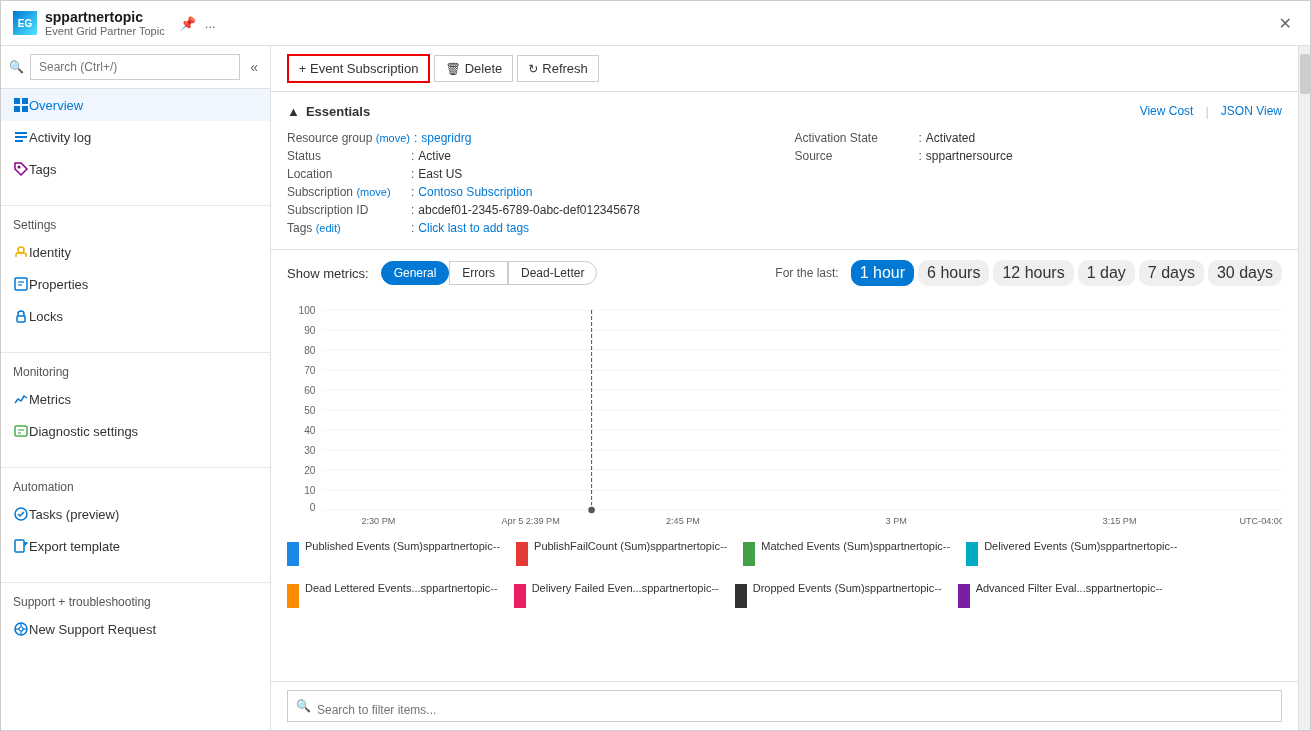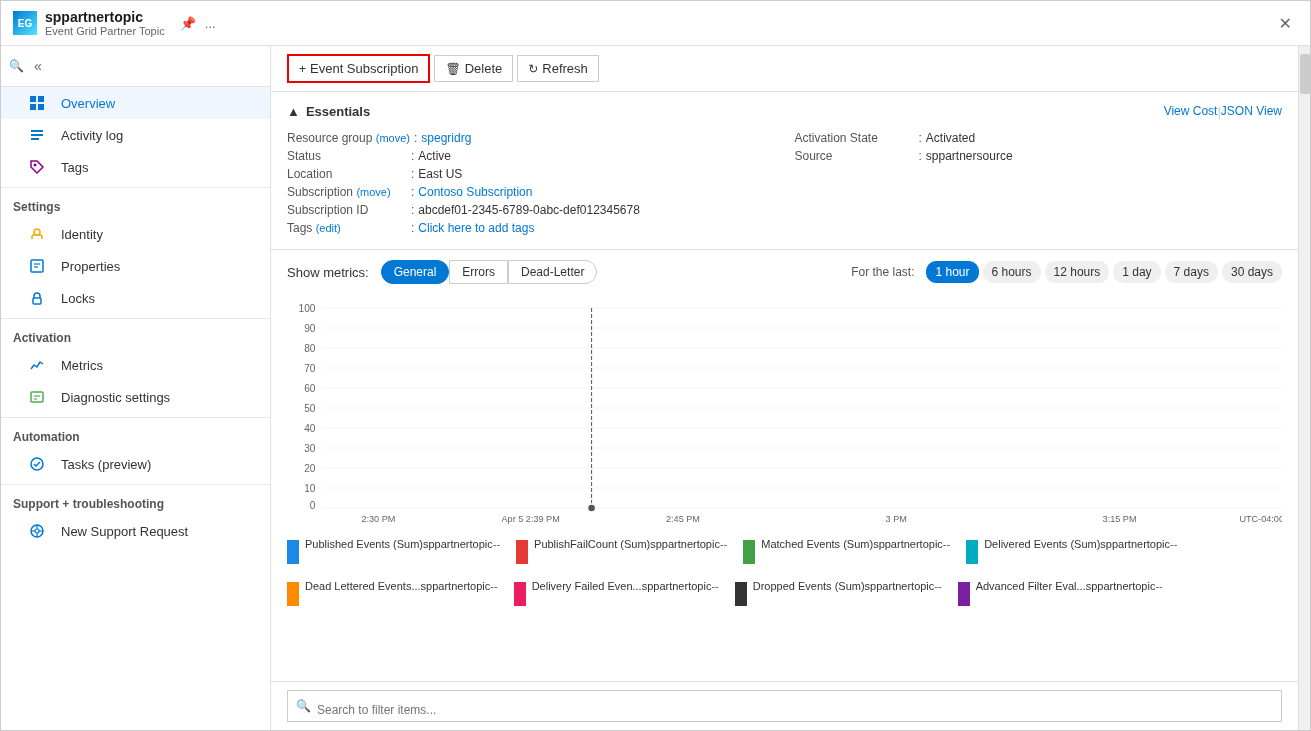--- a/index.html
+++ b/index.html
@@ -22,39 +22,39 @@
     
     
     .sidebar { width: 270px; border-right: 1px solid #e0e0e0; display: flex; flex-direction: column; overflow-y: auto; flex-shrink: 0; background: #fff; }
     
     
     .search-bar { display: flex; align-items: center; padding: 8px; border-bottom: 1px solid #e0e0e0; gap: 6px; }
     .search-input { flex: 1; border: 1px solid #ccc; padding: 5px 8px; font-size: 12px; color: #333; outline: none; }
     .collapse-btn { background: none; border: none; cursor: pointer; color: #666; font-size: 14px; padding: 4px; }
     
     
-    .nav-item { display: flex; align-items: center; padding: 8px 28px; cursor: pointer; gap: 16px; font-size: 13px; color: #333; }
+    .nav-item { display: flex; align-items: center; padding: 8px 12px; cursor: pointer; gap: 0; font-size: 13px; color: #333; }
     .nav-item.active { background: #f0f6ff; color: #0078d4; }
     .nav-icon { width: 16px; height: 16px; flex-shrink: 0; display: flex; align-items: center; justify-content: center; }
-    .nav-section { padding: 12px 12px 4px; font-size: 12px; font-weight: 700; color: #555; border-top: 1px solid #e8e8e8; margin-top: 4px; }
+    .nav-section { padding: 12px 12px 4px; font-size: 12px; font-weight: 400; color: #555; border-top: 1px solid #e8e8e8; margin-top: 20px; }
     
     
     .content { flex: 1; overflow-y: auto; display: flex; flex-direction: column; }
     
     
     .toolbar { display: flex; align-items: center; padding: 8px 16px; gap: 4px; border-bottom: 1px solid #e0e0e0; flex-shrink: 0; }
     .toolbar-btn { display: flex; align-items: center; gap: 4px; padding: 5px 10px; font-size: 13px; cursor: pointer; border: 1px solid #ccc; background: #fff; color: #333; }
     .toolbar-btn.primary { border: 2px solid #e00; background: #fff; color: #333; }
     .toolbar-btn .btn-icon { font-size: 12px; }
     
     
     .essentials { padding: 12px 16px; border-bottom: 1px solid #e0e0e0; }
     .essentials-header { display: flex; align-items: center; justify-content: space-between; margin-bottom: 10px; }
     .essentials-title { font-size: 13px; font-weight: 600; display: flex; align-items: center; gap: 6px; }
-    .essentials-links { display: flex; }
+    .essentials-links { display: flex; gap: 12px; }
     .essentials-link { color: #0078d4; cursor: pointer; font-size: 12px; text-decoration: none; }
     .essentials-divider { color: #ccc; }
     
     .essentials-grid { display: grid; grid-template-columns: 1fr 1fr; gap: 4px 20px; }
     .essentials-row { display: flex; align-items: baseline; gap: 4px; padding: 2px 0; }
     .essentials-label { color: #555; font-size: 12px; min-width: 120px; flex-shrink: 0; }
     .essentials-sep { color: #555; font-size: 12px; }
     .essentials-value { font-size: 12px; color: #333; }
     .essentials-value.link { color: #0078d4; cursor: pointer; text-decoration: none; }
     .essentials-value.small-link { color: #0078d4; cursor: pointer; font-size: 11px; }
@@ -64,21 +64,21 @@
     .metrics-header { display: flex; align-items: center; gap: 12px; margin-bottom: 10px; flex-wrap: wrap; }
     .metrics-label { font-size: 13px; color: #333; }
     .metrics-tabs { display: flex; gap: 0; }
     .metrics-tab { padding: 4px 12px; font-size: 12px; cursor: pointer; border: 1px solid #ccc; background: #fff; color: #333; }
     .metrics-tab:first-child { border-radius: 12px 0 0 12px; }
     .metrics-tab:last-child { border-radius: 0 12px 12px 0; }
     .metrics-tab.active { background: #0078d4; color: #fff; border-color: #0078d4; border-radius: 12px; }
     
     .time-label { margin-left: auto; font-size: 12px; color: #555; }
     .time-tabs { display: flex; gap: 4px; align-items: center; }
-    .time-tab { padding: 3px 8px; font-size: 12px; cursor: pointer; color: #333; border: 1px solid transparent; border-radius: 10px; }
+    .time-tab { padding: 3px 8px; font-size: 16px; cursor: pointer; color: #333; border: 1px solid transparent; border-radius: 10px; }
     .time-tab.active { background: #0078d4; color: #fff; border-color: #0078d4; border-radius: 10px; }
     
     
     .chart-container { position: relative; height: 230px; border: none; margin: 0 0 10px 0; }
     .chart-svg { width: 100%; height: 100%; }
     
     
     .legend { display: flex; gap: 16px; flex-wrap: wrap; padding: 4px 0; overflow-x: auto; }
     .legend-item { display: flex; align-items: flex-start; gap: 6px; min-width: 100px; }
     .legend-color { width: 12px; height: 24px; flex-shrink: 0; margin-top: 2px; }
@@ -116,20 +116,21 @@
       <span style="cursor:pointer; color:#666; font-size:13px;">...</span>
     </div>
     <div class="title-bar-close">✕</div>
   </div>
 
   <div class="main-layout">
 
     <div class="sidebar">
       <div class="search-bar">
         <span style="color:#666; font-size:12px;">🔍</span>
+        <input class="search-input" type="text" placeholder="Search (Ctrl+/)" style="">
         <button class="collapse-btn">«</button>
       </div>
 
       <div class="nav-item active">
         <div class="nav-icon">
           <svg width="16" height="16" viewBox="0 0 16 16">
               <rect x="1" y="1" width="6" height="6" fill="#0078d4"></rect>
               <rect x="9" y="1" width="6" height="6" fill="#0078d4"></rect>
               <rect x="1" y="9" width="6" height="6" fill="#0078d4"></rect>
               <rect x="9" y="9" width="6" height="6" fill="#0078d4"></rect>
@@ -186,21 +187,21 @@
       <div class="nav-item">
         <div class="nav-icon">
           <svg width="16" height="16" viewBox="0 0 16 16">
               <rect x="4" y="8" width="8" height="6" rx="1" fill="none" stroke="#0078d4" stroke-width="1.5"></rect>
               <path d="M5 8V6a3 3 0 0 1 6 0v2" fill="none" stroke="#0078d4" stroke-width="1.5"></path>
             </svg>
         </div>
         <span>Locks</span>
       </div>
 
-      <div class="nav-section">Activation</div>
+      <div class="nav-section">Monitoring</div>
 
       <div class="nav-item">
         <div class="nav-icon">
           <svg width="16" height="16" viewBox="0 0 16 16">
               <path d="M2 12 L5 8 L8 10 L11 5 L14 7" fill="none" stroke="#0078d4" stroke-width="1.5"></path>
             </svg>
         </div>
         <span>Metrics</span>
       </div>
 
@@ -220,20 +221,30 @@
       <div class="nav-item">
         <div class="nav-icon">
           <svg width="16" height="16" viewBox="0 0 16 16">
               <circle cx="8" cy="8" r="6" fill="none" stroke="#0078d4" stroke-width="1.5"></circle>
               <path d="M5 8l2 2 4-4" fill="none" stroke="#0078d4" stroke-width="1.5"></path>
             </svg>
         </div>
         <span>Tasks (preview)</span>
       </div>
 
+      <div class="nav-item">
+        <div class="nav-icon">
+          <svg width="16" height="16" viewBox="0 0 16 16">
+              <rect x="2" y="2" width="9" height="12" rx="1" fill="none" stroke="#0078d4" stroke-width="1.5"></rect>
+              <path d="M11 5h3l-3 3" fill="none" stroke="#0078d4" stroke-width="1.2"></path>
+              <line x1="11" y1="5" x2="14" y2="5" stroke="#0078d4" stroke-width="1.2"></line>
+            </svg>
+        </div>
+        <span>Export template</span>
+      </div>
 
       <div class="nav-section">Support + troubleshooting</div>
 
       <div class="nav-item">
         <div class="nav-icon">
           <svg width="16" height="16" viewBox="0 0 16 16">
               <circle cx="8" cy="8" r="6" fill="none" stroke="#0078d4" stroke-width="1.5"></circle>
               <circle cx="8" cy="8" r="2" fill="none" stroke="#0078d4" stroke-width="1.2"></circle>
               <line x1="8" y1="2" x2="8" y2="6" stroke="#0078d4" stroke-width="1.2"></line>
               <line x1="8" y1="10" x2="8" y2="14" stroke="#0078d4" stroke-width="1.2"></line>
@@ -299,21 +310,21 @@
               <a class="essentials-value link">Contoso Subscription</a>
             </div>
             <div class="essentials-row">
               <span class="essentials-label">Subscription ID</span>
               <span class="essentials-sep">:</span>
               <span class="essentials-value">abcdef01-2345-6789-0abc-def012345678</span>
             </div>
             <div class="essentials-row">
               <span class="essentials-label">Tags <span class="essentials-value small-link">(edit)</span></span>
               <span class="essentials-sep">:</span>
-              <a class="essentials-value link">Click here to add tags</a>
+              <a class="essentials-value link">Click last to add tags</a>
             </div>
           </div>
 
           <div>
             <div class="essentials-row">
               <span class="essentials-label">Activation State</span>
               <span class="essentials-sep">:</span>
               <span class="essentials-value">Activated</span>
             </div>
             <div class="essentials-row">

